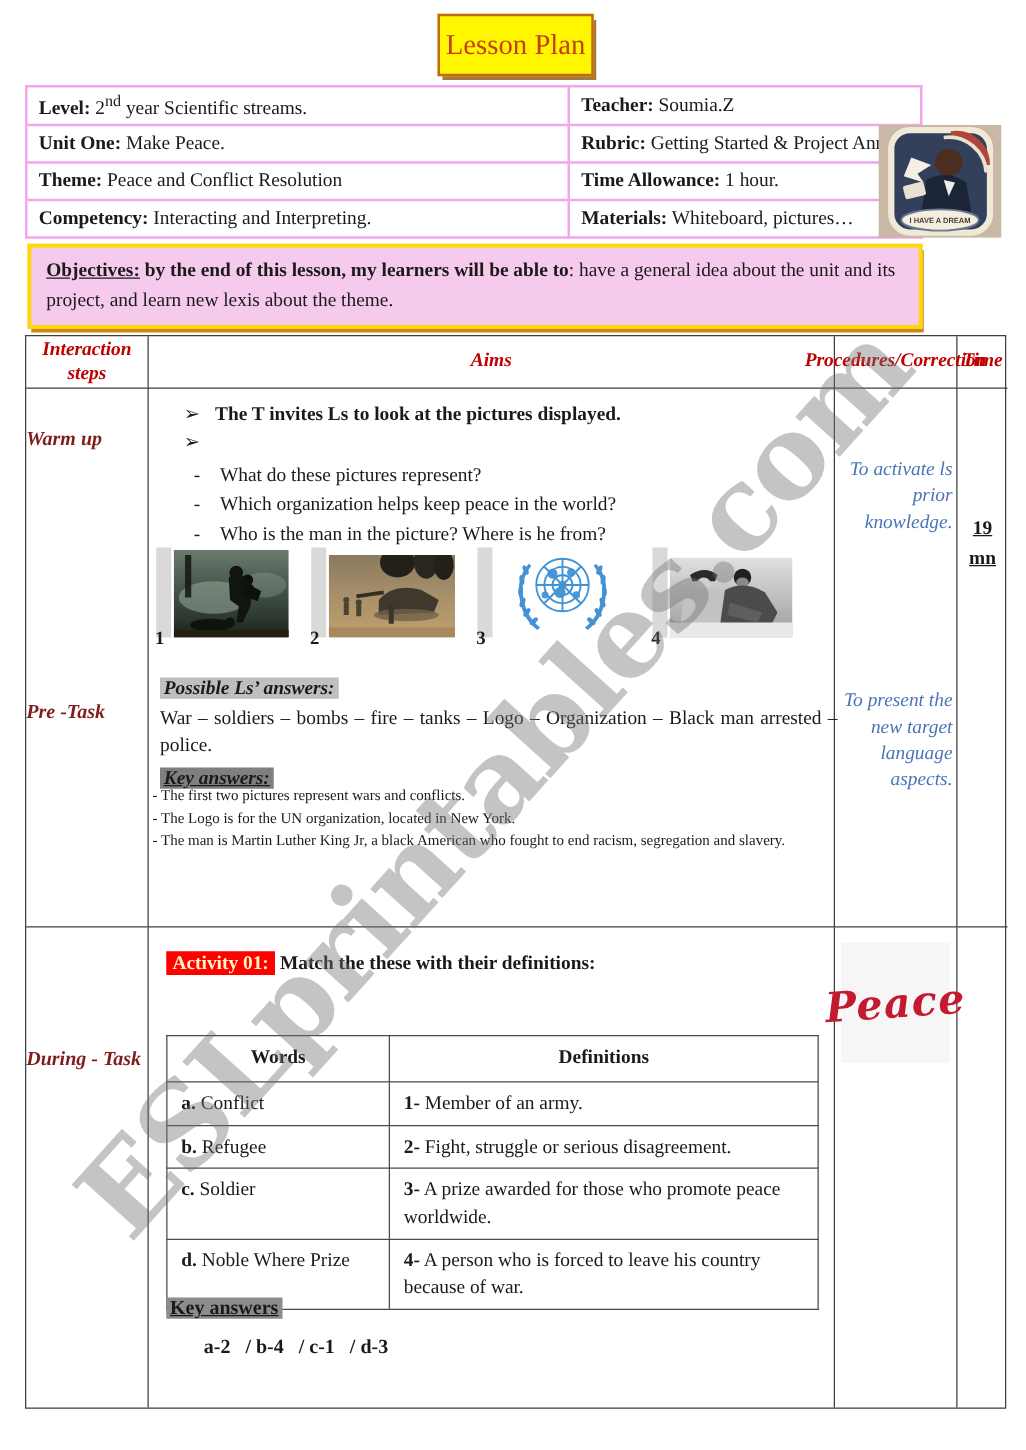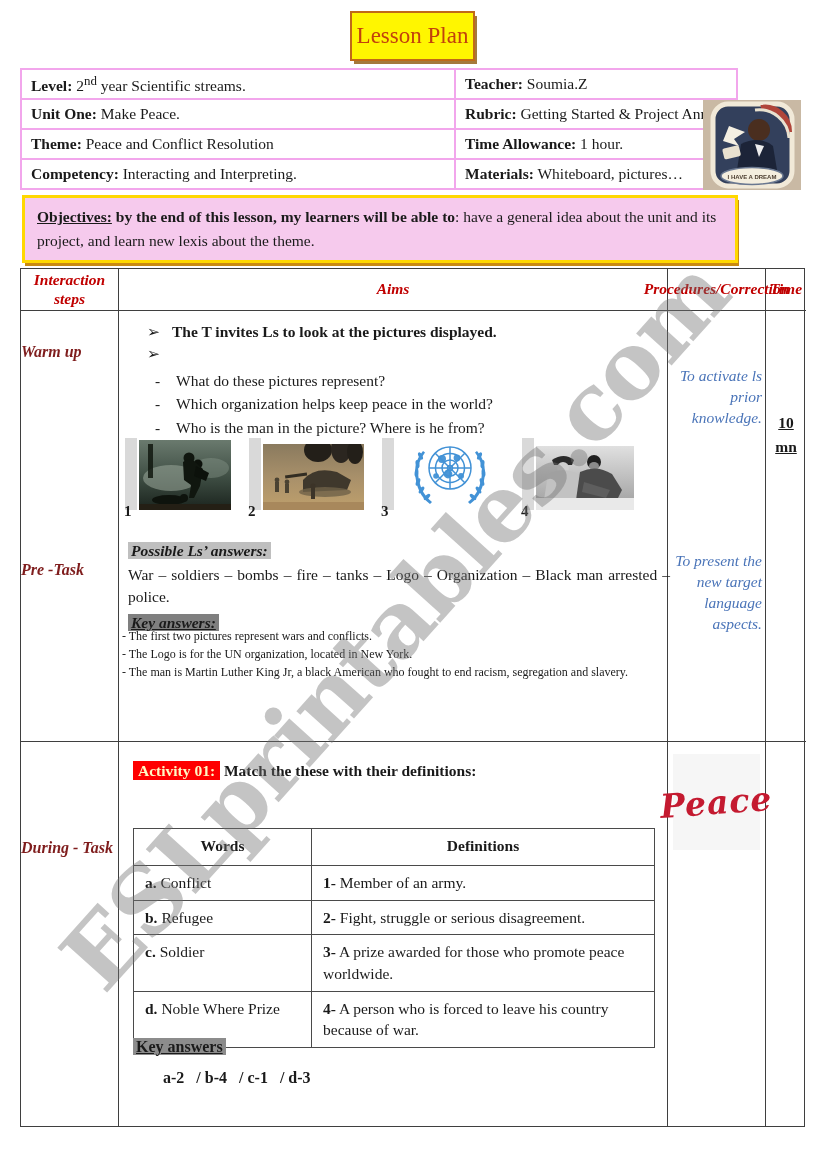--- a/index.html
+++ b/index.html
@@ -355,21 +355,21 @@
         <div class="justify">- The man is Martin Luther King Jr, a black American who fought to end racism, segregation and slavery.</div>
       </div>
     </div>
 
     <div class="mt-cell">
       <div class="aim aim1">To activate ls prior knowledge.</div>
       <div class="aim aim2">To present the new target language aspects.</div>
     </div>
 
     <div class="mt-cell col4">
-      <div class="time-val"><span>10
+      <div class="time-val"><span>19
 mn</span></div>
     </div>
 
     <div class="mt-cell row3">
       <div class="step-label step-during">During - Task</div>
     </div>
 
     <div class="mt-cell row3">
       <div class="activity-line">
         <span class="activity-badge">Activity 01:</span><span> Match the these with their definitions:</span>

